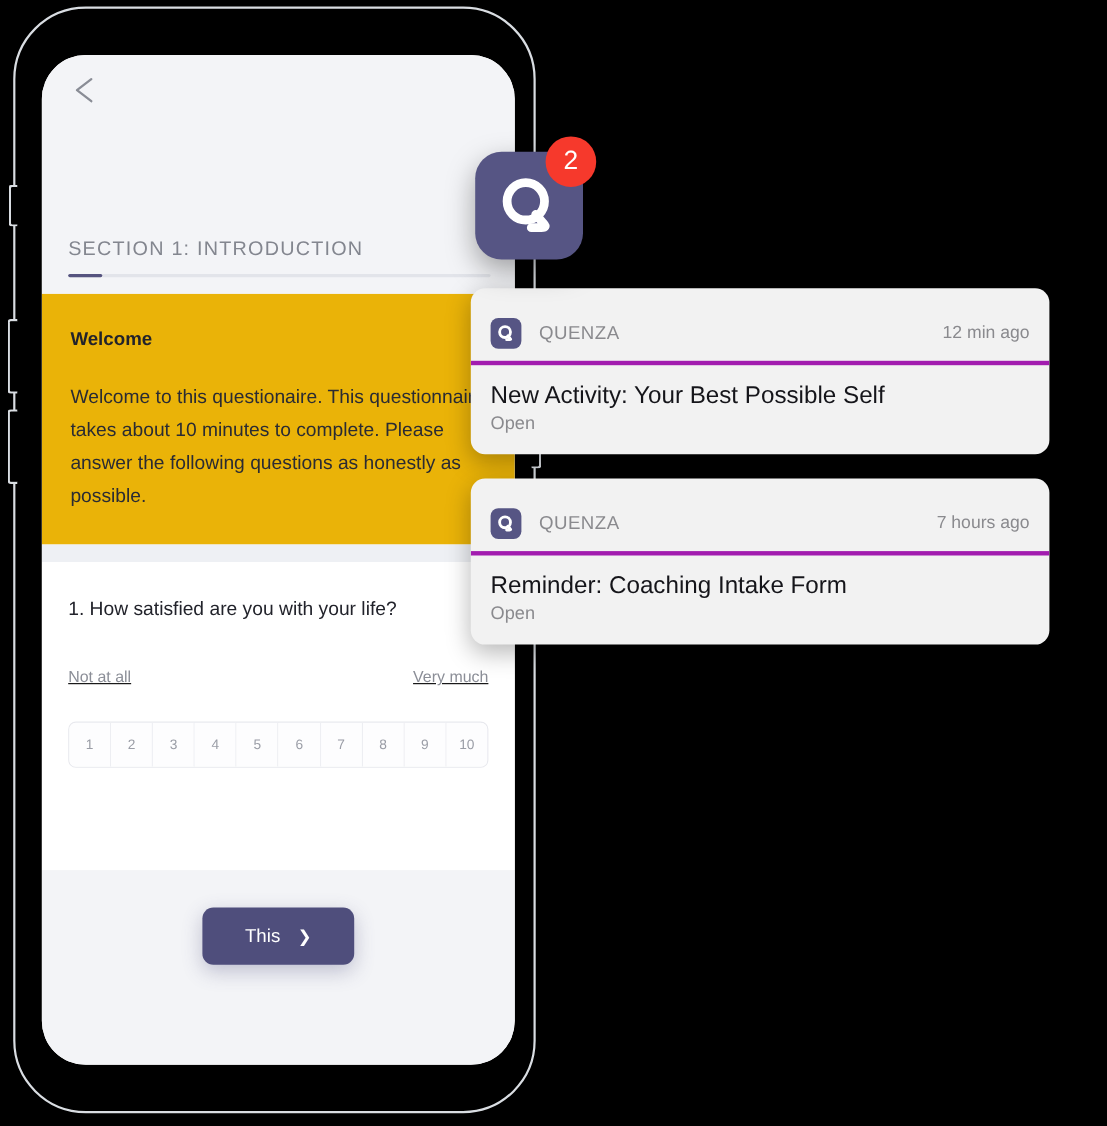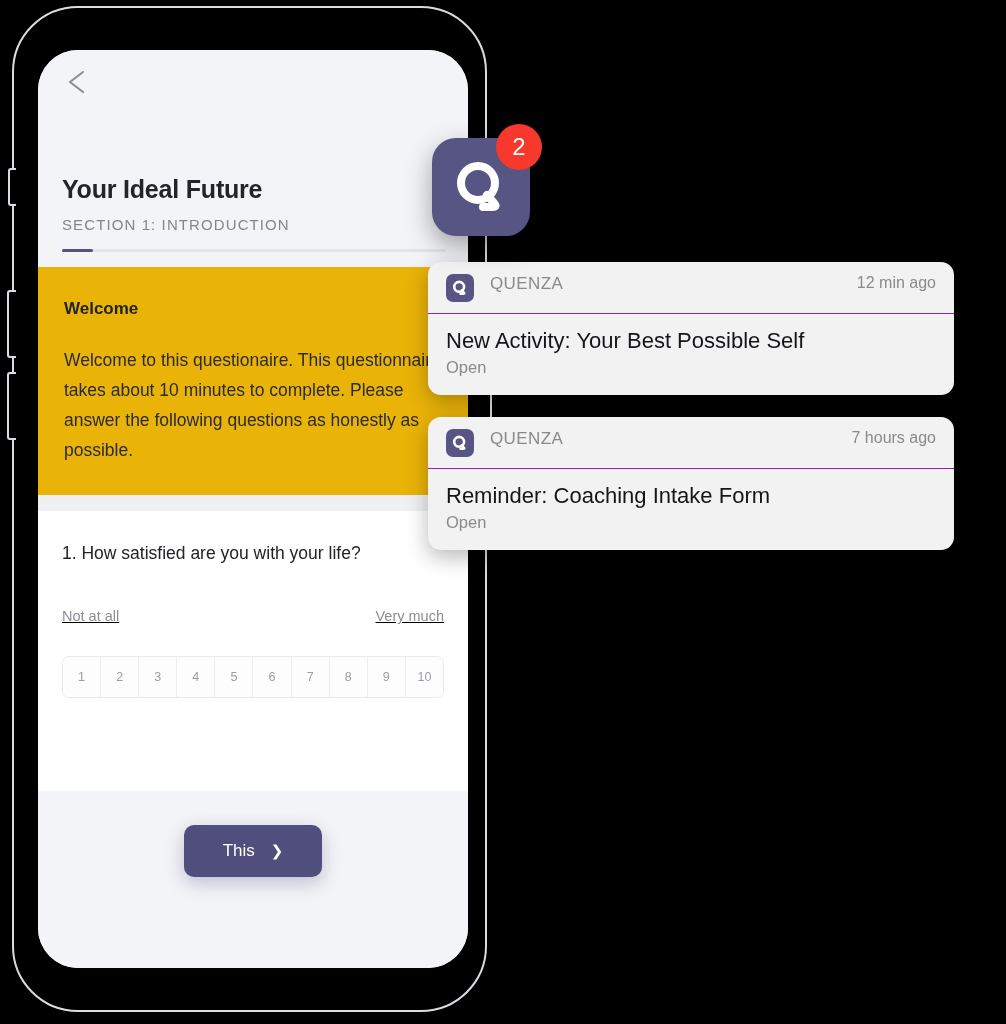--- a/index.html
+++ b/index.html
@@ -50,21 +50,21 @@
   .battery{position:relative;width:25px;height:12px;border:1.6px solid #0b0b0d;border-radius:3.5px;}
   .battery span{position:absolute;left:1.6px;top:1.6px;bottom:1.6px;right:1.6px;background:#0b0b0d;border-radius:1.5px;}
   .battery:after{content:"";position:absolute;right:-3.4px;top:3.6px;width:2px;height:4.4px;
     background:#0b0b0d;border-radius:0 1.4px 1.4px 0;}
 
   
   #app-header{background:#f3f4f7;padding:0 24px 0 24px;position:relative;height:217px;box-sizing:border-box;}
   #back-button{position:absolute;left:20px;top:12px;width:40px;height:40px;cursor:pointer;}
   #back-button svg{display:block;}
   #page-title{position:absolute;left:24px;top:125px;font-size:25px;font-weight:bold;color:#22232b;letter-spacing:-.2px;}
-  #section-label{position:absolute;left:24px;top:166px;font-size:15px;color:#83868f;letter-spacing:1.1px;font-weight:500;}
+  #section-label{position:absolute;left:24px;top:166px;font-size:18px;color:#83868f;letter-spacing:1.1px;font-weight:500;}
   #progress-track{position:absolute;left:24px;right:22px;top:199px;height:3px;background:#e2e4ea;border-radius:2px;}
   #progress-fill{height:3px;background:#55537f;border-radius:2px;}
 
   
   #welcome-card{background:#eab308;padding:32px 26px 30px 26px;}
   #welcome-heading{font-size:17px;font-weight:bold;color:#22232b;margin:0 0 26px 0;}
   #welcome-body{font-size:17.5px;line-height:1.72;color:#2a2b33;margin:0;}
 
   #card-gap{height:16px;background:#eef0f4;}
 
@@ -102,21 +102,21 @@
     background:#f6392c;color:#fff;font-size:24px;display:flex;align-items:center;
     justify-content:center;font-weight:400;
   }
 
   
   #notification-list{position:absolute;left:428px;top:262px;width:526px;z-index:25;}
   .notif-card{
     background:#f2f2f2;border-radius:13px;margin-bottom:22px;overflow:hidden;
     box-shadow:0 7px 22px rgba(0,0,0,.28);
   }
-  .notif-head{display:flex;align-items:flex-start;padding:12px 18px 11px 18px;border-bottom:1px solid #a21caf;}
+  .notif-head{display:flex;align-items:center;padding:12px 18px 11px 18px;border-bottom:4px solid #a21caf;margin-top:15px;}
   .notif-app-icon{width:28px;height:28px;border-radius:7px;background:#565584;
     display:flex;align-items:center;justify-content:center;margin-right:16px;flex:0 0 auto;}
   .notif-app-name{font-size:17px;color:#8a8a8e;letter-spacing:.4px;flex:1;}
   .notif-time{font-size:16px;color:#8a8a8e;}
   .notif-body{padding:14px 18px 18px 18px;}
   .notif-title{font-size:22px;color:#15151a;margin:0 0 4px 0;}
   .notif-action{font-size:16.5px;color:#8a8a8e;}
 </style>
 </head>
 <body>
@@ -131,21 +131,20 @@
 <div id="phone-screen">
  <div id="screen-inner">
 
 
   <div id="app-header">
     <div id="back-button">
       <svg width="40" height="40" viewBox="0 0 40 40">
         <polyline points="25,10 12,20 25,30" fill="none" stroke="#8a8d96" stroke-width="2.1" stroke-linecap="round" stroke-linejoin="round"></polyline>
       </svg>
     </div>
-    <div id="page-title">Your Ideal Future</div>
     <div id="section-label">SECTION 1: INTRODUCTION</div>
     <div id="progress-track">
       <div id="progress-fill" style="width: 8%;"></div>
     </div>
   </div>
 
   <div id="welcome-card">
     <h2 id="welcome-heading">Welcome</h2>
     <p id="welcome-body">Welcome to this questionaire. This questionnaire takes about 10 minutes to complete. Please answer the following questions as honestly as possible.</p>
   </div>

